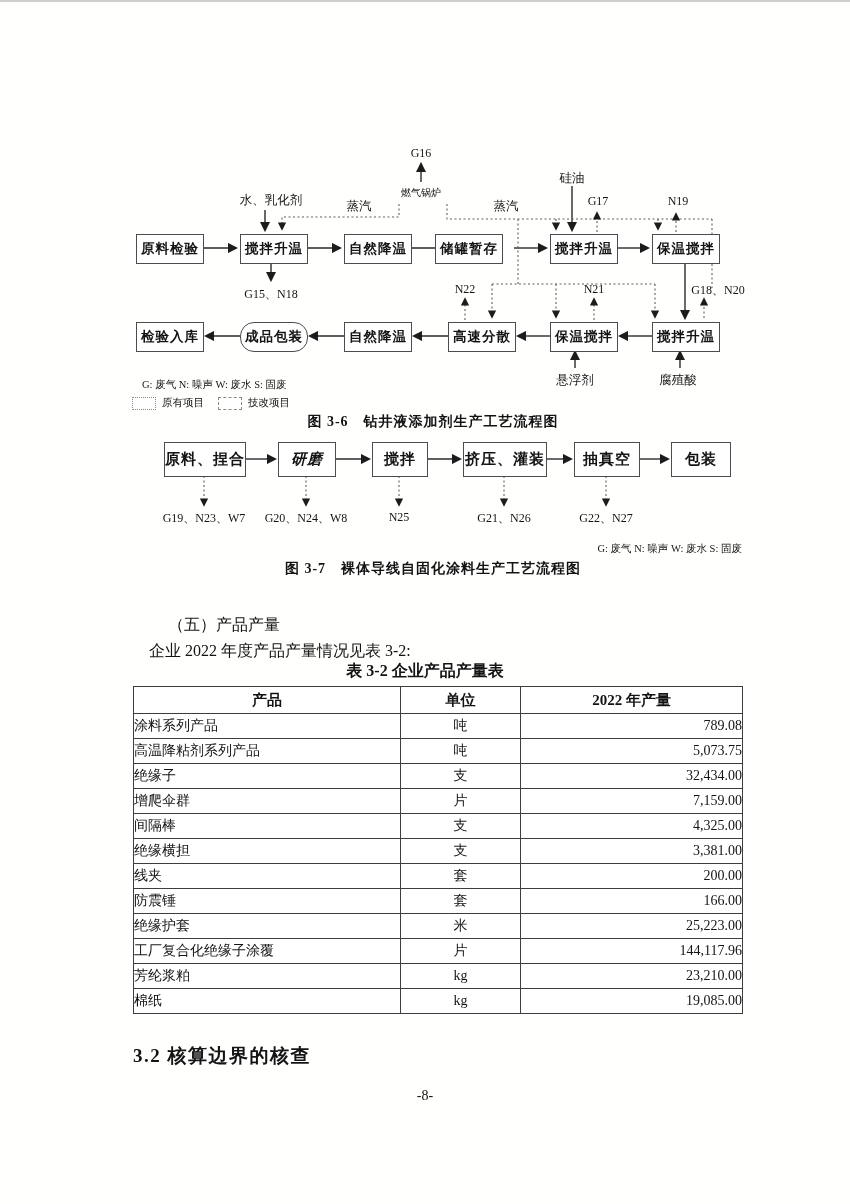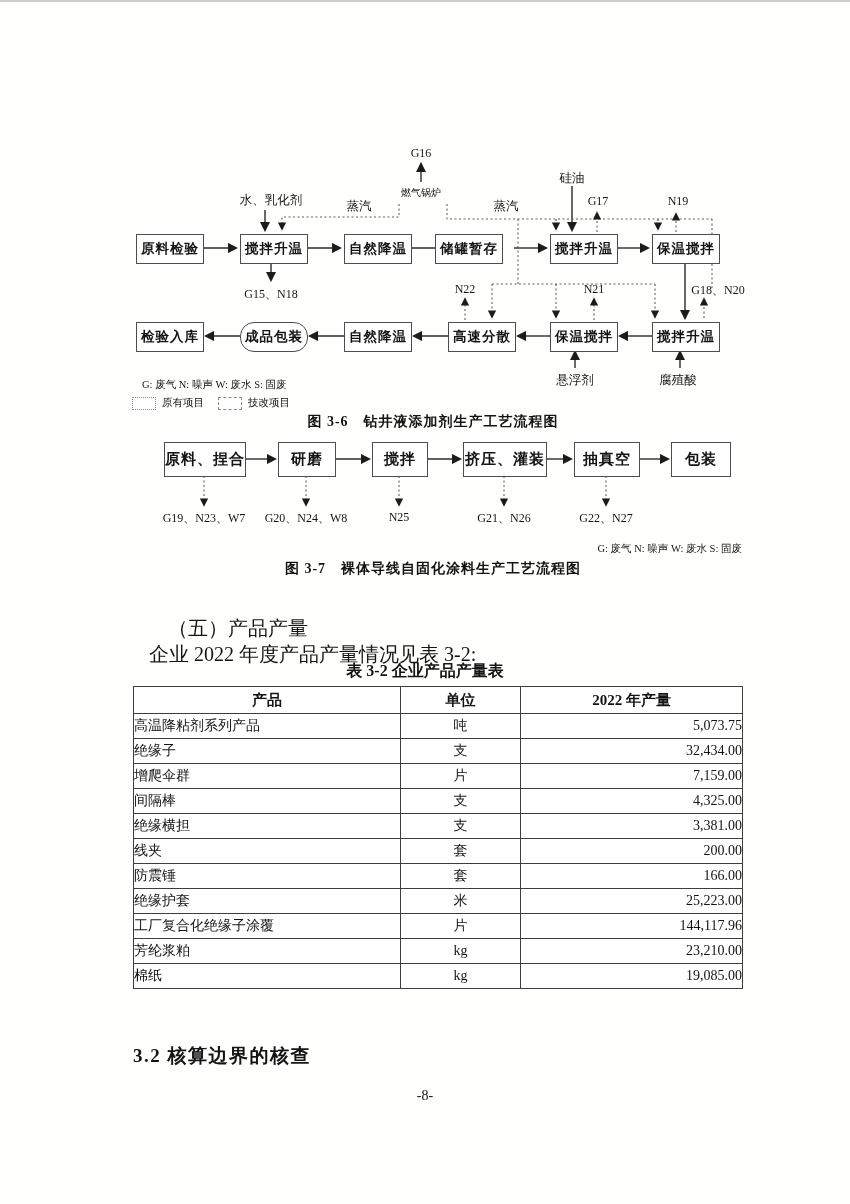--- a/index.html
+++ b/index.html
@@ -21,21 +21,21 @@
     font-weight:bold;font-size:15px;line-height:33px;text-align:center;
     letter-spacing:1px;white-space:nowrap;
   }
   .flab{position:absolute;font-size:12px;text-align:center;white-space:nowrap;}
   .flab.cn{font-size:12.5px;}
   .legendtxt{position:absolute;font-size:10.5px;white-space:nowrap;}
   .legendrow{position:absolute;font-size:10.5px;display:flex;align-items:center;gap:6px;white-space:nowrap;}
   .lbox{display:inline-block;width:22px;height:11px;border:1px dotted #8a8a8a;background:#fff;}
   .lbox.dash{border:1px dashed #8a8a8a;}
   .caption{position:absolute;left:8px;width:100%;text-align:center;font-weight:bold;font-size:14px;letter-spacing:1px;}
-  .bodytext{position:absolute;font-size:20px;}
+  .bodytext{position:absolute;font-size:16px;}
   .tabletitle{position:absolute;left:0;width:100%;text-align:center;font-weight:bold;font-size:16px;}
   table.prod{
     position:absolute;left:133px;top:686px;width:609px;
     border-collapse:collapse;table-layout:fixed;background:#fff;
   }
   table.prod th, table.prod td{border:1.4px solid #3d3d3d;overflow:hidden;}
   table.prod th{height:26px;font-size:15px;font-weight:bold;text-align:center;padding:0;}
   table.prod td{height:24px;font-size:14px;padding:0;}
   td.col-product{text-align:left;padding-left:8px;}
   td.col-unit{text-align:center;}
@@ -151,21 +151,21 @@
       <g stroke="#616161" stroke-width="1.1" fill="none" stroke-dasharray="2 2.5">
         <path d="M84 36 L84 65" marker-end="url(#ah2)"></path>
         <path d="M186 36 L186 65" marker-end="url(#ah2)"></path>
         <path d="M279 36 L279 65" marker-end="url(#ah2)"></path>
         <path d="M384 36 L384 65" marker-end="url(#ah2)"></path>
         <path d="M486 36 L486 65" marker-end="url(#ah2)"></path>
       </g>
     </svg>
 
     <div class="fbox2" style="left:44px;top:2px;width:80px;">原料、捏合</div>
-    <div class="fbox2" style="left:158px;top:2px;width:56px;">研磨</div>
+    <div class="fbox2" style="left:158px;top:2px;width:56px;font-style:italic;">研磨</div>
     <div class="fbox2" style="left:252px;top:2px;width:54px;">搅拌</div>
     <div class="fbox2" style="left:343px;top:2px;width:82px;">挤压、灌装</div>
     <div class="fbox2" style="left:454px;top:2px;width:64px;">抽真空</div>
     <div class="fbox2" style="left:551px;top:2px;width:58px;">包装</div>
 
     <div class="flab" style="left:34px;top:70px;width:100px;">G19、N23、W7</div>
     <div class="flab" style="left:136px;top:70px;width:100px;">G20、N24、W8</div>
     <div class="flab" style="left:259px;top:70px;width:40px;">N25</div>
     <div class="flab" style="left:339px;top:70px;width:90px;">G21、N26</div>
     <div class="flab" style="left:441px;top:70px;width:90px;">G22、N27</div>
@@ -187,20 +187,25 @@
     </colgroup>
     <thead>
       <tr>
         <th>产品</th>
         <th>单位</th>
         <th>2022 年产量</th>
       </tr>
     </thead>
     <tbody>
         <tr>
+          <td class="col-product">涂料系列产品</td>
+          <td class="col-unit">吨</td>
+          <td class="col-qty">789.08</td>
+        </tr>
+        <tr>
           <td class="col-product">高温降粘剂系列产品</td>
           <td class="col-unit">吨</td>
           <td class="col-qty">5,073.75</td>
         </tr>
         <tr>
           <td class="col-product">绝缘子</td>
           <td class="col-unit">支</td>
           <td class="col-qty">32,434.00</td>
         </tr>
         <tr>

